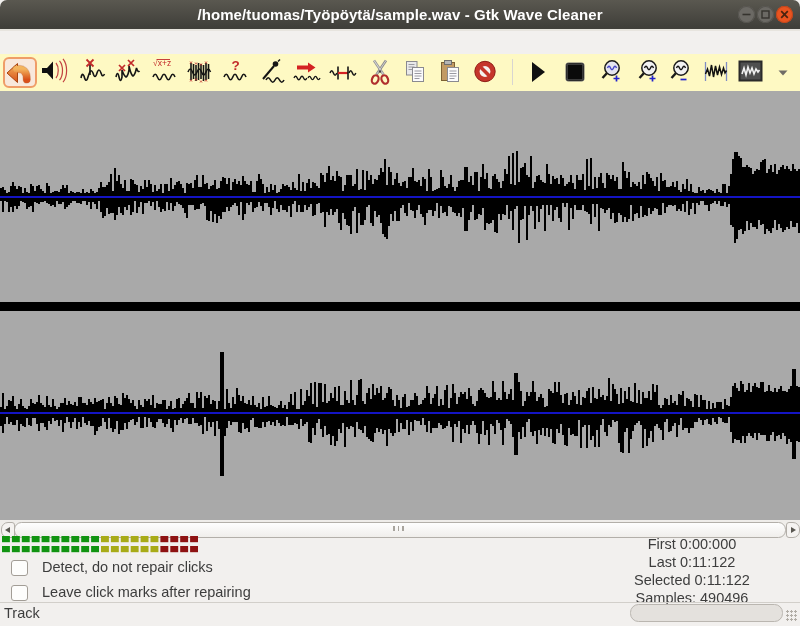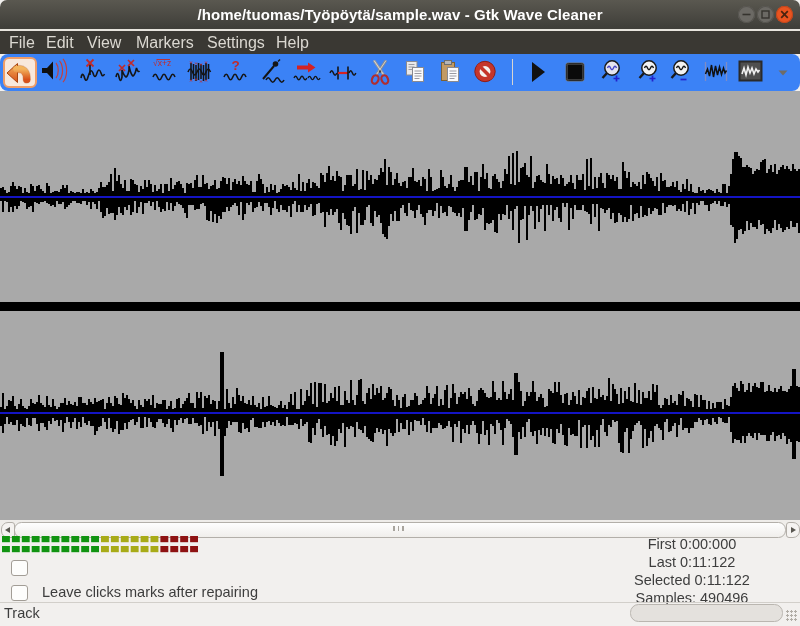--- a/index.html
+++ b/index.html
@@ -4,21 +4,21 @@
 #win{position:relative;width:800px;height:626px;font-family:"Liberation Sans",sans-serif;background:#f2f0ee;overflow:hidden;padding-left:9px;}
 #titlebar{position:absolute;left:0;top:0;width:800px;height:30px;background:linear-gradient(#5a5850,#403f3a 90%);border-radius:7px 7px 0 0;}
 #titlebar:after{content:"";position:absolute;left:0;right:0;bottom:-0.6px;height:1.6px;background:#e7e4de;z-index:5;}
 #title{position:absolute;left:0;right:0;top:6px;text-align:center;font-size:15px;font-weight:bold;color:#ffffff;letter-spacing:0.1px;}
 .wbtn{position:absolute;top:6px;width:17px;height:17px;border-radius:50%;background:#6b6964;box-shadow:inset 0 0 0 1px #56544f;}
 #bmin{left:737.5px;} #bmax{left:757px;}
 #bclose{left:776px;background:#e95420;box-shadow:inset 0 0 0 1px #c0461c;}
 .wbtn svg{position:absolute;left:0;top:0;}
 #menubar{position:absolute;left:0;top:30px;width:800px;height:24px;background:#3a3833;}
 #menubar span{position:absolute;top:4px;font-size:16px;color:#dbd8d1;}
-#toolbar{position:absolute;left:0;top:54px;width:800px;height:37px;background:#3b82f6;border-radius:8px;}
+#toolbar{position:absolute;left:0;top:54px;width:800px;height:37px;background:#fef9c3;}
 .ti{position:absolute;top:4px;}
 #undobtn{position:absolute;left:3px;top:3px;width:30px;height:27px;border:2px solid #ef9d68;border-radius:6px;background:#f8e8dc;}
 #undobtn svg{position:absolute;left:-2px;top:-2px;}
 #tsep{position:absolute;left:512px;top:5px;width:1px;height:26px;background:#d8d5d1;}
 #wave{position:absolute;left:0;top:91px;}
 #scrollbar{position:absolute;left:0;top:520px;width:800px;height:17px;background:#efedea;}
 #sbhandle{position:absolute;left:14px;top:1.5px;width:770px;height:14px;border:1px solid #b3afa9;border-radius:7.5px;background:linear-gradient(#fefefe,#f0eeeb);}
 .sbstep{position:absolute;top:1.5px;width:12px;height:14px;border:1px solid #b3afa9;background:#f5f3f1;}
 #sbl{left:1px;border-radius:7px 3px 3px 7px;}
 #sbr{left:786px;border-radius:3px 7px 7px 3px;}
@@ -51,28 +51,20 @@
     <div class="wbtn" id="bmax">
         <svg width="17" height="17">
           <rect x="5" y="5" width="7" height="7" fill="none" stroke="#35332e" stroke-width="1.4"></rect>
         </svg>
       </div>
     <div class="wbtn" id="bclose">
         <svg width="17" height="17">
           <path d="M5.2,5.2 L11.8,11.8 M11.8,5.2 L5.2,11.8" stroke="#49230f" stroke-width="1.7"></path>
         </svg>
       </div>
-  </div>
-  <div id="menubar">
-    <span style="left:9px">File</span>
-    <span style="left:46px">Edit</span>
-    <span style="left:87px">View</span>
-    <span style="left:136px">Markers</span>
-    <span style="left:207px">Settings</span>
-    <span style="left:276px">Help</span>
   </div>
   <div id="toolbar">
     <div id="undobtn">
         <svg width="33" height="31" viewBox="0 0 33 31">
       <defs>
             <linearGradient id="ug" x1="0" y1="0" x2="0" y2="1">
         <stop offset="0" stop-color="#f3b45e"></stop>
               <stop offset="1" stop-color="#d8501a"></stop>
       </linearGradient>
           </defs>
@@ -264,20 +256,21 @@
       <rect x="118.8" y="10" width="7.9" height="6.2" fill="#a8ab17"></rect>
       <rect x="128.7" y="10" width="7.9" height="6.2" fill="#a8ab17"></rect>
       <rect x="138.6" y="10" width="7.9" height="6.2" fill="#a8ab17"></rect>
       <rect x="148.5" y="10" width="7.9" height="6.2" fill="#a8ab17"></rect>
       <rect x="158.4" y="10" width="7.9" height="6.2" fill="#8e1212"></rect>
       <rect x="168.3" y="10" width="7.9" height="6.2" fill="#8e1212"></rect>
       <rect x="178.2" y="10" width="7.9" height="6.2" fill="#8e1212"></rect>
       <rect x="188.1" y="10" width="7.9" height="6.2" fill="#8e1212"></rect>
     </svg>
   <div class="cb" id="cb1"></div>
+    <div class="cblabel" id="cbl1">Detect, do not repair clicks</div>
   <div class="cb" id="cb2"></div>
-    <div class="cblabel" id="cbl2">Leave clicks marks after repairing</div>
+    <div class="cblabel" id="cbl2">Leave click marks after repairing</div>
   <div id="stat-r">First 0:00:000<br>Last 0:11:122<br>Selected 0:11:122<br>Samples: 490496</div>
   <div id="botsep"></div>
   <div id="undotext">Track</div>
   <div id="slider"></div>
   <div id="grip"></div>
 </div>
 
 </body></html>

